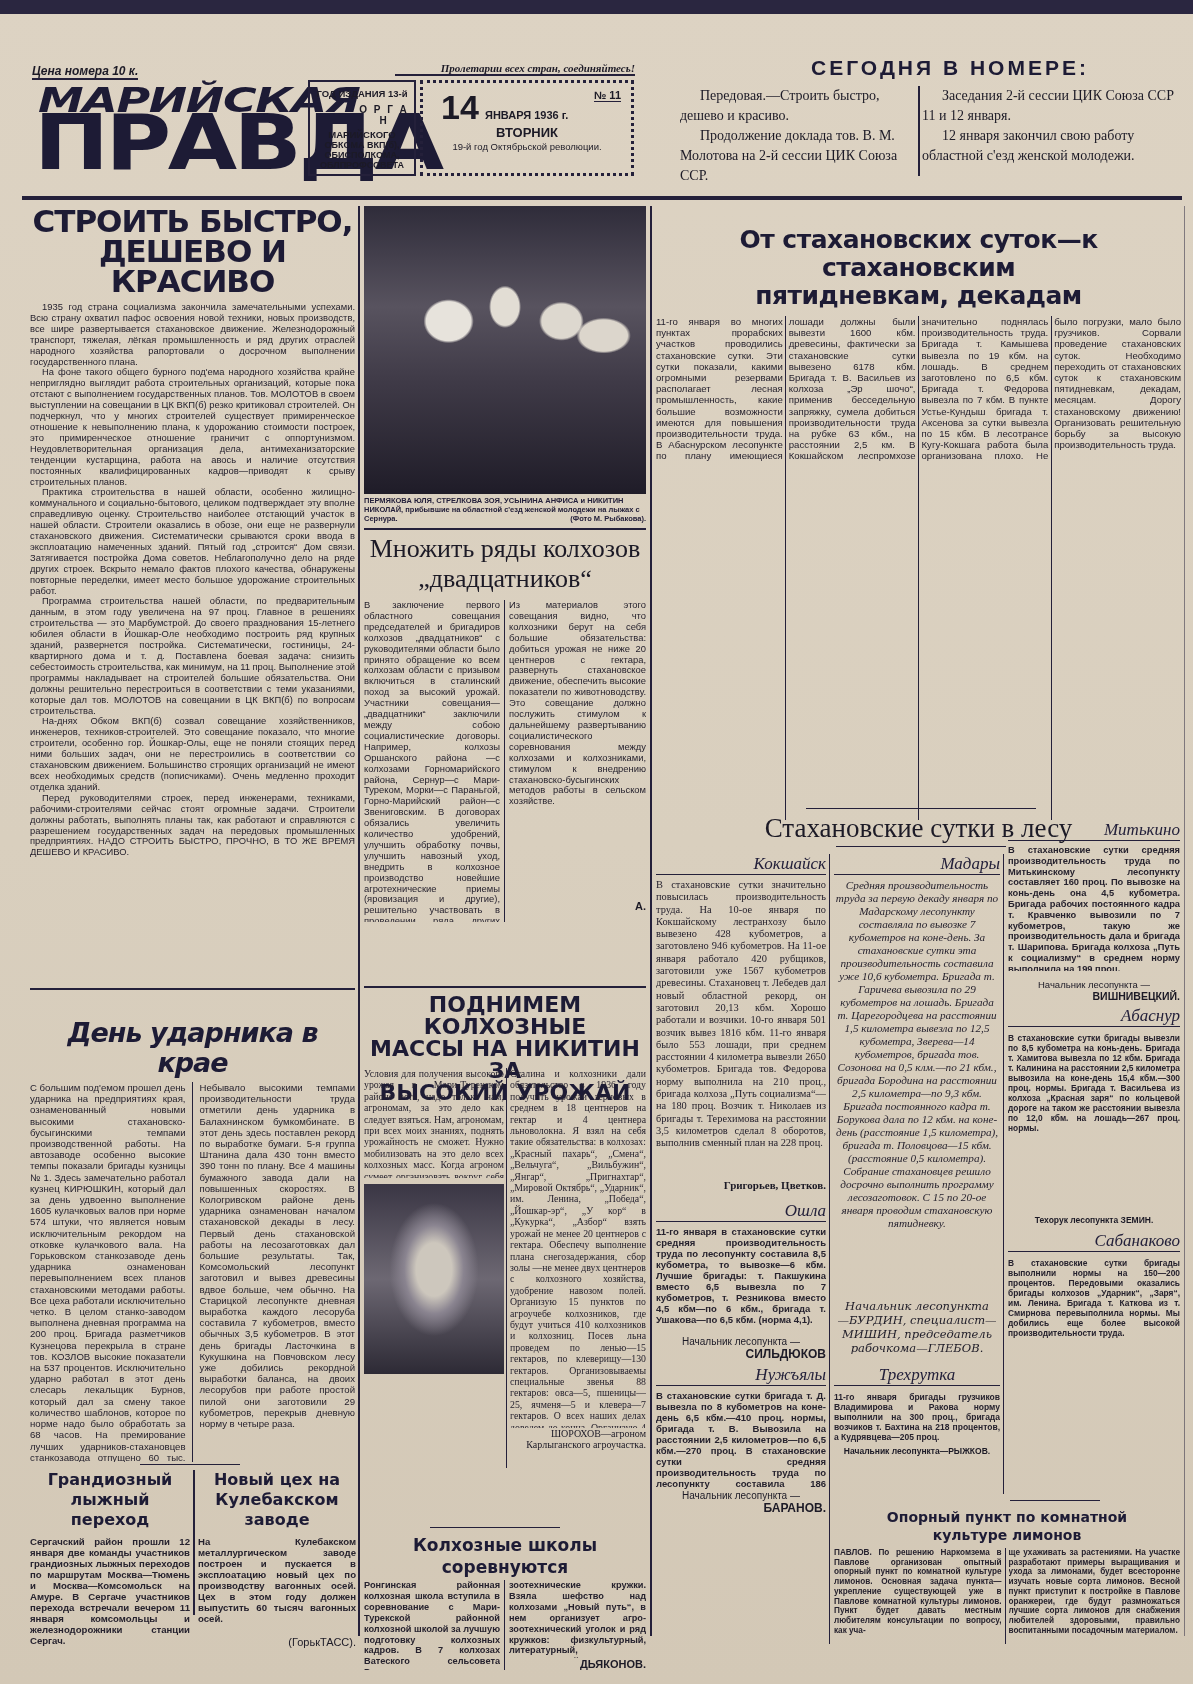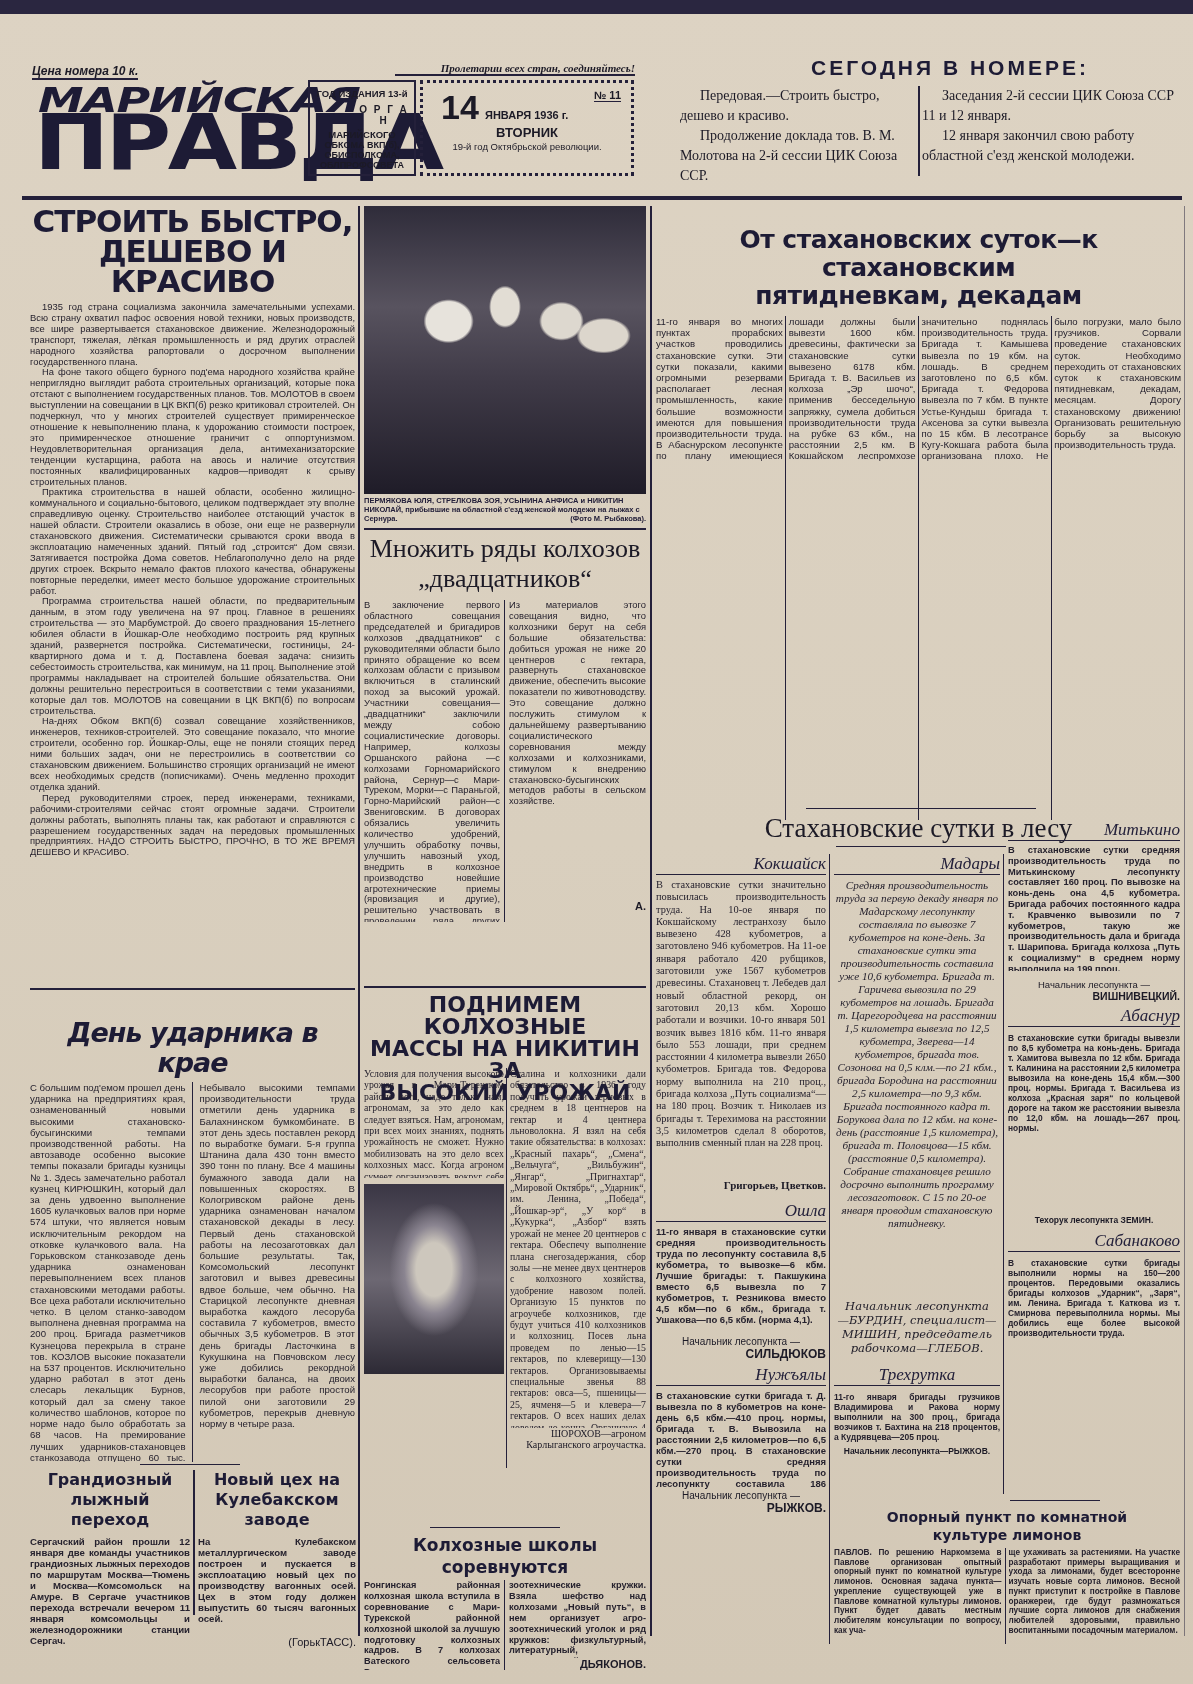--- a/index.html
+++ b/index.html
@@ -197,21 +197,21 @@
     <div class="place">Кокшайск</div>
     <div class="txt" style="height:300px;margin-top:4px;font-size:10.4px;line-height:12.3px;">В стахановские сутки значительно повысилась производительность труда. На 10-ое января по Кокшайскому лестранхозу было вывезено 428 кубометров, а заготовлено 946 кубометров. На 11-ое января работало 420 рубщиков, заготовили уже 1567 кубометров древесины. Стахановец т. Лебедев дал новый областной рекорд, он заготовил 20,13 кбм. Хорошо работали и возчики. 10-го января 501 возчик вывез 1816 кбм. 11-го января было 553 лошади, при среднем расстоянии 4 километра вывезли 2650 кубометров. Бригада тов. Федорова норму выполнила на 210 проц., бригада колхоза „Путь социализма“—на 180 проц. Возчик т. Николаев из бригады т. Терехимова на расстоянии 3,5 километров сделал 8 оборотов, выполнив сменный план на 228 проц.</div>
     <div class="sig" style="font-family:'Liberation Serif',serif;">Григорьев, Цветков.</div>
     <div class="place" style="margin-top:10px;">Ошла</div>
     <div class="txt" style="height:110px;margin-top:4px;font-family:'Liberation Sans',sans-serif;font-weight:bold;font-size:9.5px;line-height:11px;">11-го января в стахановские сутки средняя производительность труда по лесопункту составила 8,5 кубометра, то вывозке—6 кбм. Лучшие бригады: т. Пакшукина вместо 6,5 вывезла по 7 кубометров, т. Резникова вместо 4,5 кбм—по 6 кбм., бригада т. Ушакова—по 6,5 кбм. (норма 4,1).</div>
     <div class="sans" style="font-size:10px;text-align:center;">Начальник лесопункта —</div>
     <div class="sig" style="font-size:12px;">СИЛЬДЮКОВ</div>
     <div class="place" style="margin-top:4px;">Нужъялы</div>
     <div class="txt" style="height:100px;margin-top:4px;font-family:'Liberation Sans',sans-serif;font-weight:bold;font-size:9.5px;line-height:11px;">В стахановские сутки бригада т. Д. вывезла по 8 кубометров на коне-день 6,5 кбм.—410 проц. нормы, бригада т. В. Вывозила на расстоянии 2,5 километров—по 6,5 кбм.—270 проц. В стахановские сутки средняя производительность труда по лесопункту составила 186 процентов.</div>
     <div class="sans" style="font-size:10px;text-align:center;">Начальник лесопункта —</div>
-    <div class="sig" style="font-size:12px;">РЫЖКОВ.</div>
+    <div class="sig" style="font-size:12px;">БАРАНОВ.</div>
   </div>
 
   <div class="vrule" style="left:829px;top:854px;height:790px;width:1px;"></div>
 
   <div class="abs" style="left:834px;top:854px;width:166px;">
     <div class="place">Мадары</div>
     <div class="txt ital" style="height:420px;margin-top:4px;font-size:11.2px;line-height:13px;">Средняя производительность труда за первую декаду января по Мадарскому лесопункту составляла по вывозке 7 кубометров на коне-день. За стахановские сутки эта производительность составила уже 10,6 кубометра. Бригада т. Гаричева вывозила по 29 кубометров на лошадь. Бригада т. Царегородцева на расстоянии 1,5 километра вывезла по 12,5 кубометра, Зверева—14 кубометров, бригада тов. Созонова на 0,5 клм.—по 21 кбм., бригада Бородина на расстоянии 2,5 километра—по 9,3 кбм. Бригада постоянного кадра т. Борукова дала по 12 кбм. на коне-день (расстояние 1,5 километра), бригада т. Половцова—15 кбм. (расстояние 0,5 километра). Собрание стахановцев решило досрочно выполнить программу лесозаготовок. С 15 по 20-ое января проводим стахановскую пятидневку.</div>
     <div class="ital" style="font-size:11.5px;text-align:center;">Начальник лесопункта</div>
     <div class="ital" style="font-size:11.5px;line-height:14px;">—БУРДИН, специалист—МИШИН, председатель рабочкома—ГЛЕБОВ.</div>
     <div class="place" style="margin-top:10px;text-align:center;">Трехрутка</div>

